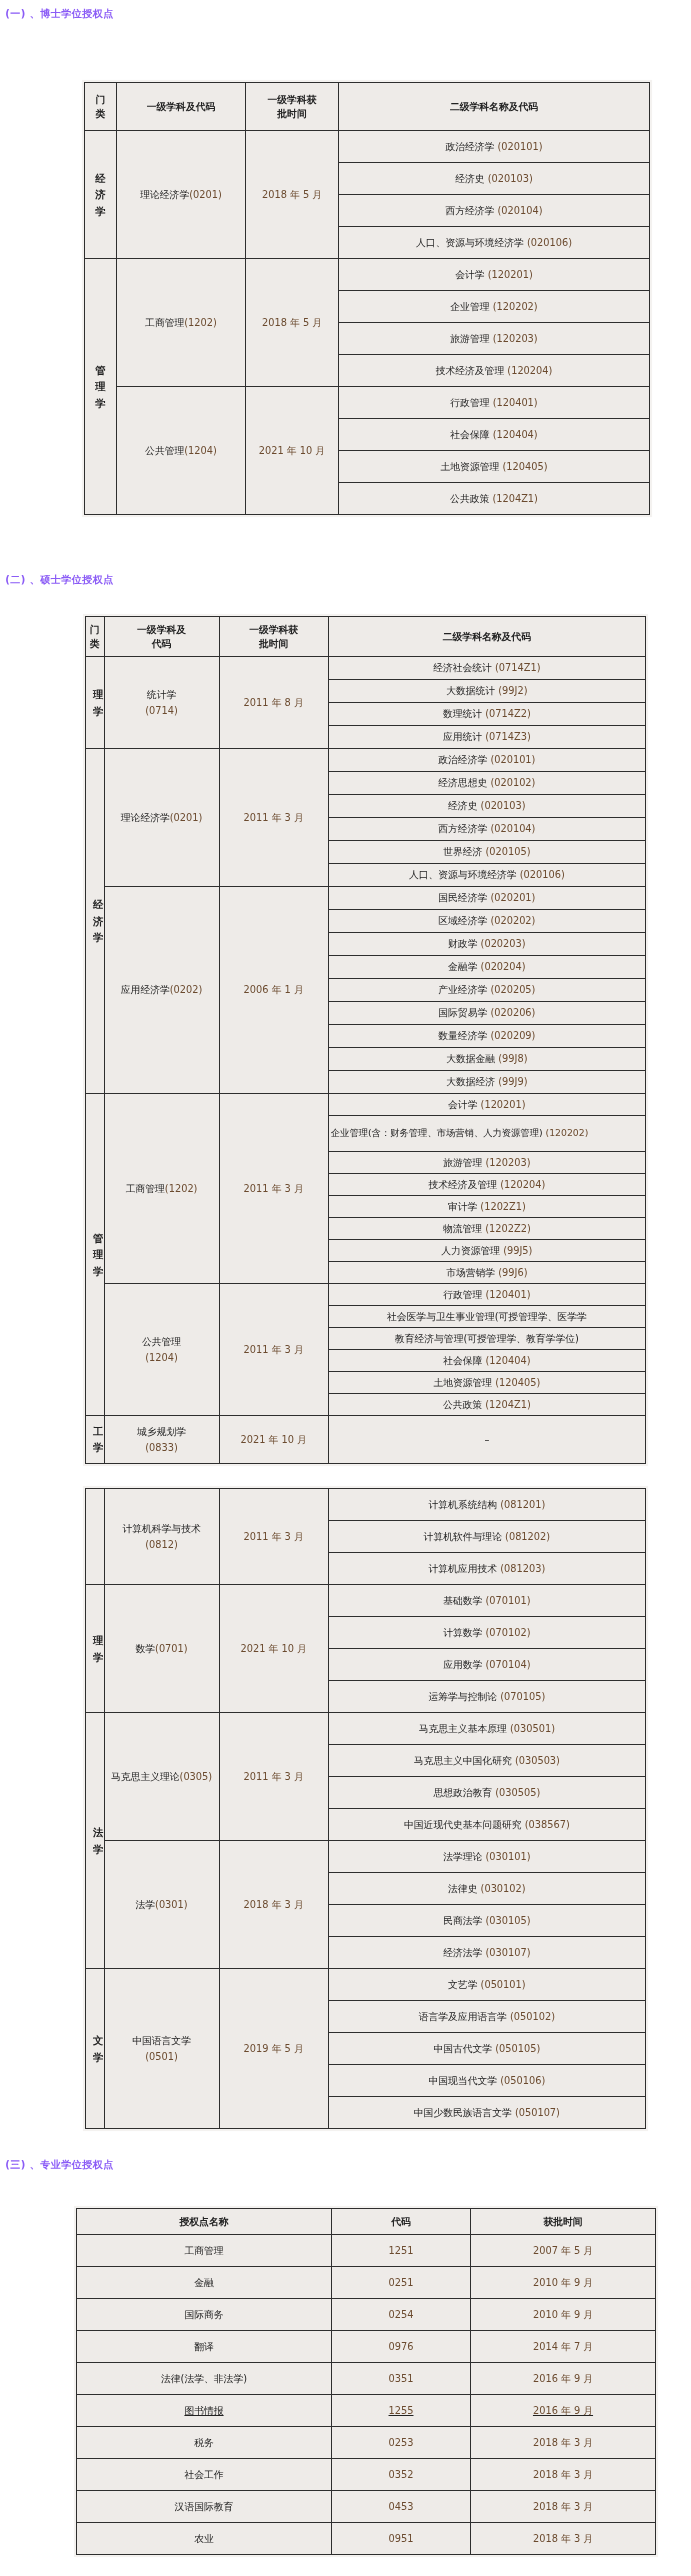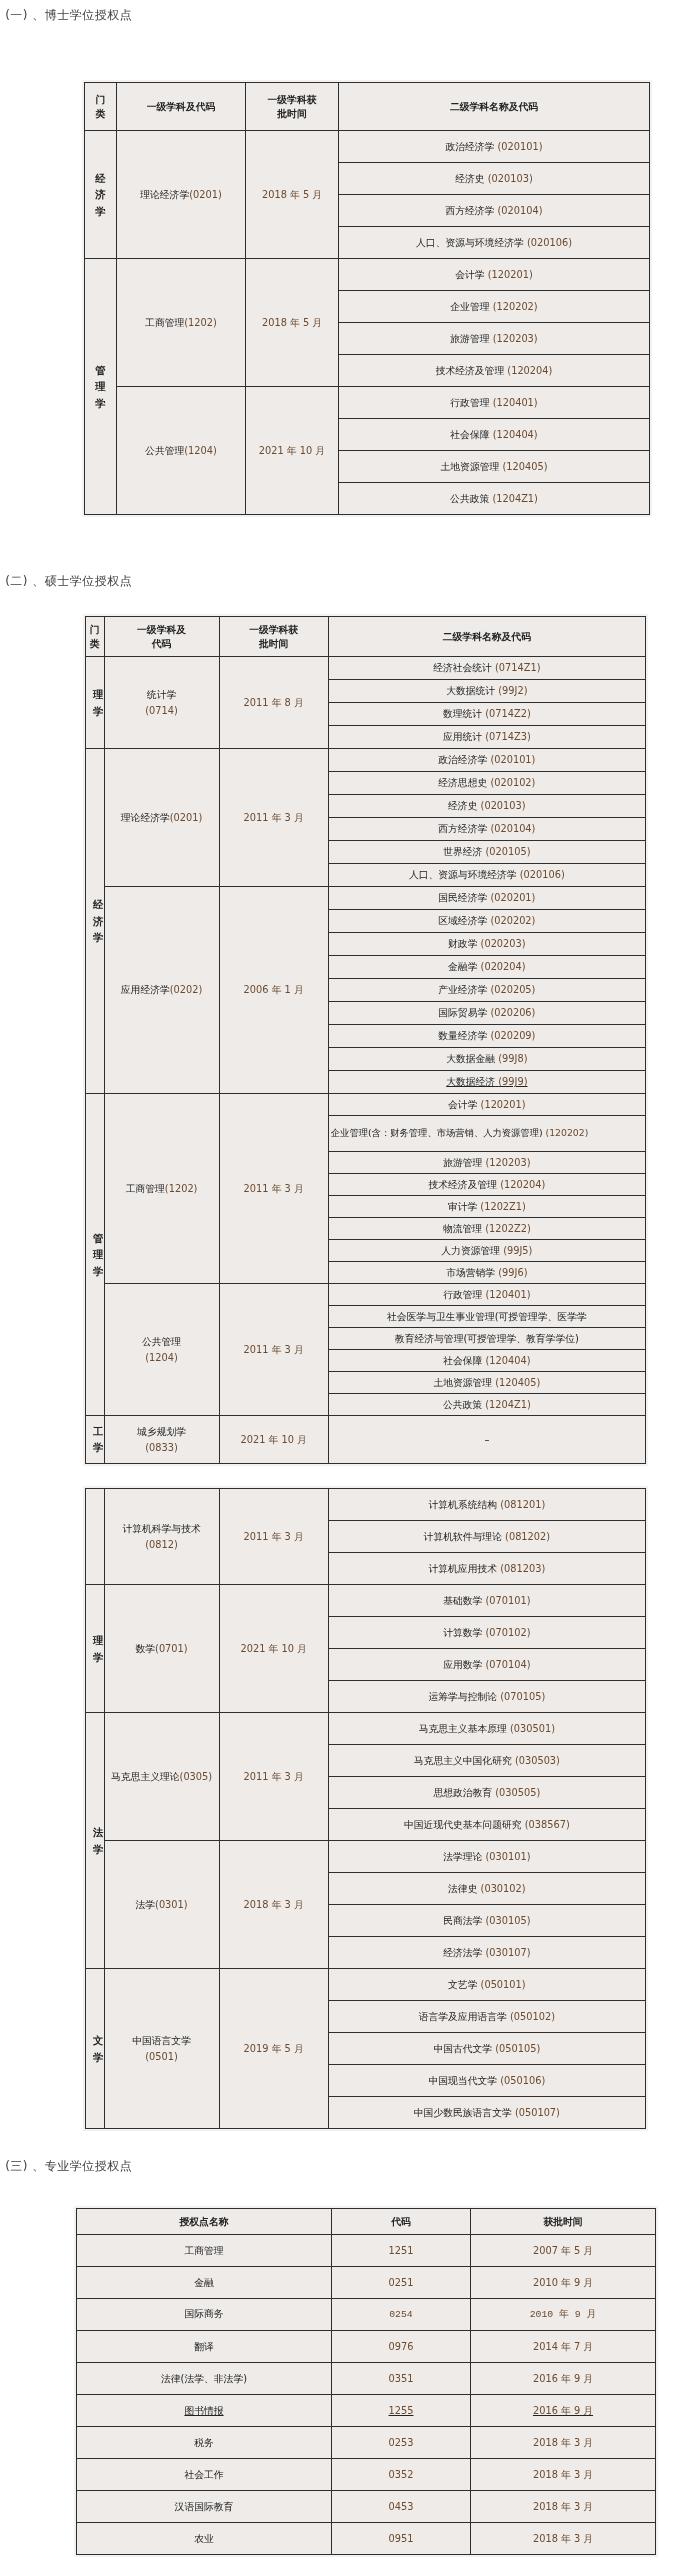--- a/index.html
+++ b/index.html
@@ -1,22 +1,22 @@
 <!DOCTYPE html>
 <html style="font-size:8.2px"><head>
 <meta charset="utf-8">
 <style>
   html, body { margin: 0; padding: 0; background: #ffffff; }
   body {
     width: 691px; height: 2711px; position: relative; overflow: hidden;
     font-family: "DejaVu Sans", "Liberation Sans", sans-serif; color: #222;
   }
   .section-title {
-    position: absolute; left: 5.2px; font-size: 12px; color: #404040;
-    letter-spacing: 0.5px; white-space: nowrap;
+    position: absolute; left: 5.2px; font-size: 10px; color: #8b5cf6;
+    letter-spacing: 0.5px; white-space: nowrap; font-weight: bold;
   }
   table.grid {
     position: absolute; border-collapse: collapse; table-layout: fixed;
     background: #eeebe8;
     box-shadow: 0 0 0 2.1px #f4f2f0;
   }
   table.grid td, table.grid th {
     border: 1.5px solid #2e2e2e; text-align: center; vertical-align: middle;
     padding: 0 2.1px; font-size: 9.8px; font-weight: normal; color: #222;
     line-height: 1.35; overflow: hidden;
@@ -170,21 +170,21 @@
       </tr>
       <tr style="height: 23px;">
         <td><span>国际贸易学</span> <span class="code">(020206)</span></td>
       </tr>
       <tr style="height: 23px;">
         <td><span>数量经济学</span> <span class="code">(020209)</span></td>
       </tr>
       <tr style="height: 23px;">
         <td><span>大数据金融</span> <span class="code">(99J8)</span></td>
       </tr>
-      <tr style="height: 23px; text-decoration: underline;">
+      <tr style="height: 23px;">
         <td><span>大数据经济</span> <span class="code">(99J9)</span></td>
       </tr>
       <tr style="height: 22px;">
         <td rowspan="14" class="cat"><span class="cat-text">管理学</span></td>
         <td rowspan="8"><span>工商管理</span><span class="code">(1202)</span></td>
         <td rowspan="8"><span class="code">2011 年 3 月</span></td>
         <td><span>会计学</span> <span class="code">(120201)</span></td>
       </tr>
       <tr style="height: 36px;">
         <td style="white-space: nowrap; font-size: 9.3px; text-align: left;"><span>企业管理(含：财务管理、市场营销、人力资源管理)</span> <span class="code">(120202)</span></td>
@@ -350,21 +350,21 @@
       <tr style="height: 32px;">
         <td><span>工商管理</span></td>
         <td><span class="code">1251</span></td>
         <td><span class="code">2007 年 5 月</span></td>
       </tr>
       <tr style="height: 32px;">
         <td><span>金融</span></td>
         <td><span class="code">0251</span></td>
         <td><span class="code">2010 年 9 月</span></td>
       </tr>
-      <tr style="height: 32px; font-family: Liberation Mono, monospace;">
+      <tr style="height: 32px;">
         <td><span>国际商务</span></td>
         <td><span class="code">0254</span></td>
         <td><span class="code">2010 年 9 月</span></td>
       </tr>
       <tr style="height: 32px;">
         <td><span>翻译</span></td>
         <td><span class="code">0976</span></td>
         <td><span class="code">2014 年 7 月</span></td>
       </tr>
       <tr style="height: 32px;">

